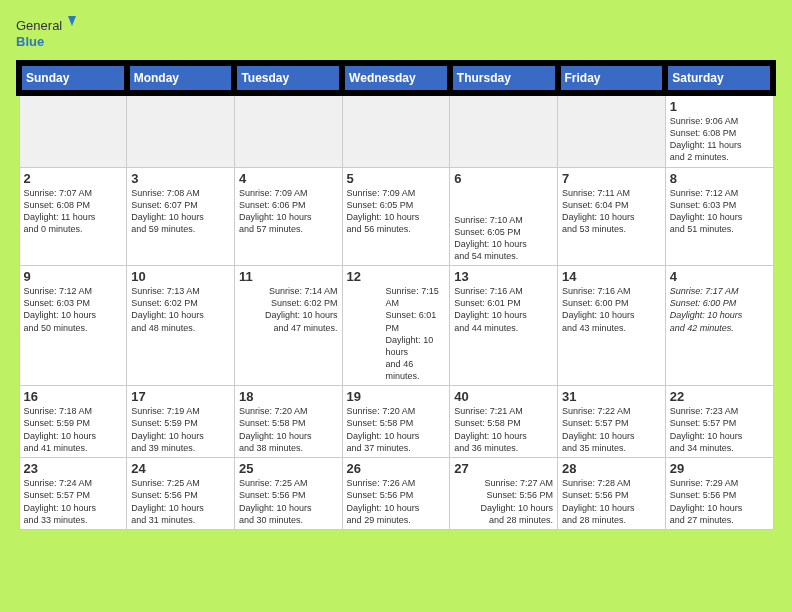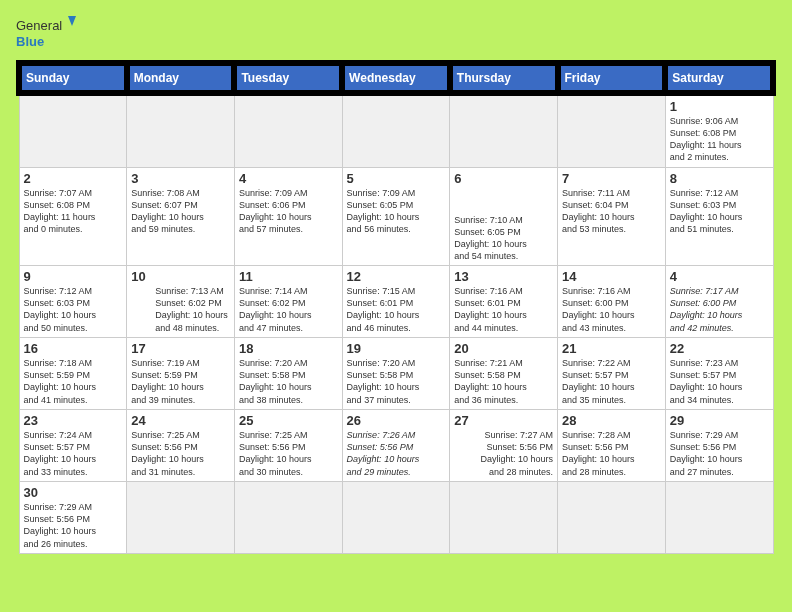--- a/index.html
+++ b/index.html
@@ -183,35 +183,35 @@
         <tr>
           <td>
             <span class="day-number">9</span>
             <div class="day-info" style="white-space: pre-line;">Sunrise: 7:12 AM
 Sunset: 6:03 PM
 Daylight: 10 hours
 and 50 minutes.</div>
           </td>
           <td>
             <span class="day-number">10</span>
-            <div class="day-info" style="white-space: pre-line; margin-left: 24px;">Sunrise: 7:13 AM
+            <div class="day-info" style="white-space: pre-line;">Sunrise: 7:13 AM
 Sunset: 6:02 PM
 Daylight: 10 hours
 and 48 minutes.</div>
           </td>
           <td>
             <span class="day-number">11</span>
-            <div class="day-info" style="white-space: pre-line;">Sunrise: 7:14 AM
+            <div class="day-info" style="white-space: pre-line; text-align: right;">Sunrise: 7:14 AM
 Sunset: 6:02 PM
 Daylight: 10 hours
 and 47 minutes.</div>
           </td>
           <td>
             <span class="day-number">12</span>
-            <div class="day-info" style="white-space: pre-line;">Sunrise: 7:15 AM
+            <div class="day-info" style="white-space: pre-line; margin-left: 39px;">Sunrise: 7:15 AM
 Sunset: 6:01 PM
 Daylight: 10 hours
 and 46 minutes.</div>
           </td>
           <td>
             <span class="day-number">13</span>
             <div class="day-info" style="white-space: pre-line;">Sunrise: 7:16 AM
 Sunset: 6:01 PM
 Daylight: 10 hours
 and 44 minutes.</div>
@@ -254,28 +254,28 @@
 and 38 minutes.</div>
           </td>
           <td>
             <span class="day-number">19</span>
             <div class="day-info" style="white-space: pre-line;">Sunrise: 7:20 AM
 Sunset: 5:58 PM
 Daylight: 10 hours
 and 37 minutes.</div>
           </td>
           <td>
-            <span class="day-number">20</span>
+            <span class="day-number">40</span>
             <div class="day-info" style="white-space: pre-line;">Sunrise: 7:21 AM
 Sunset: 5:58 PM
 Daylight: 10 hours
 and 36 minutes.</div>
           </td>
           <td>
-            <span class="day-number">21</span>
+            <span class="day-number">31</span>
             <div class="day-info" style="white-space: pre-line;">Sunrise: 7:22 AM
 Sunset: 5:57 PM
 Daylight: 10 hours
 and 35 minutes.</div>
           </td>
           <td>
             <span class="day-number">22</span>
             <div class="day-info" style="white-space: pre-line;">Sunrise: 7:23 AM
 Sunset: 5:57 PM
 Daylight: 10 hours
@@ -299,21 +299,21 @@
           </td>
           <td>
             <span class="day-number">25</span>
             <div class="day-info" style="white-space: pre-line;">Sunrise: 7:25 AM
 Sunset: 5:56 PM
 Daylight: 10 hours
 and 30 minutes.</div>
           </td>
           <td>
             <span class="day-number">26</span>
-            <div class="day-info" style="white-space: pre-line; font-style: italic;">Sunrise: 7:26 AM
+            <div class="day-info" style="white-space: pre-line;">Sunrise: 7:26 AM
 Sunset: 5:56 PM
 Daylight: 10 hours
 and 29 minutes.</div>
           </td>
           <td>
             <span class="day-number">27</span>
             <div class="day-info" style="white-space: pre-line; text-align: right;">Sunrise: 7:27 AM
 Sunset: 5:56 PM
 Daylight: 10 hours
 and 28 minutes.</div>
@@ -325,31 +325,16 @@
 Daylight: 10 hours
 and 28 minutes.</div>
           </td>
           <td>
             <span class="day-number">29</span>
             <div class="day-info" style="white-space: pre-line;">Sunrise: 7:29 AM
 Sunset: 5:56 PM
 Daylight: 10 hours
 and 27 minutes.</div>
           </td>
-        </tr>
-        <tr class="last-row">
-          <td>
-            <span class="day-number">30</span>
-            <div class="day-info" style="white-space: pre-line;">Sunrise: 7:29 AM
-Sunset: 5:56 PM
-Daylight: 10 hours
-and 26 minutes.</div>
-          </td>
-          <td class="empty"></td>
-          <td class="empty"></td>
-          <td class="empty"></td>
-          <td class="empty"></td>
-          <td class="empty"></td>
-          <td class="empty"></td>
         </tr>
       </tbody>
   </table>
 </div>
 
 </body></html>

